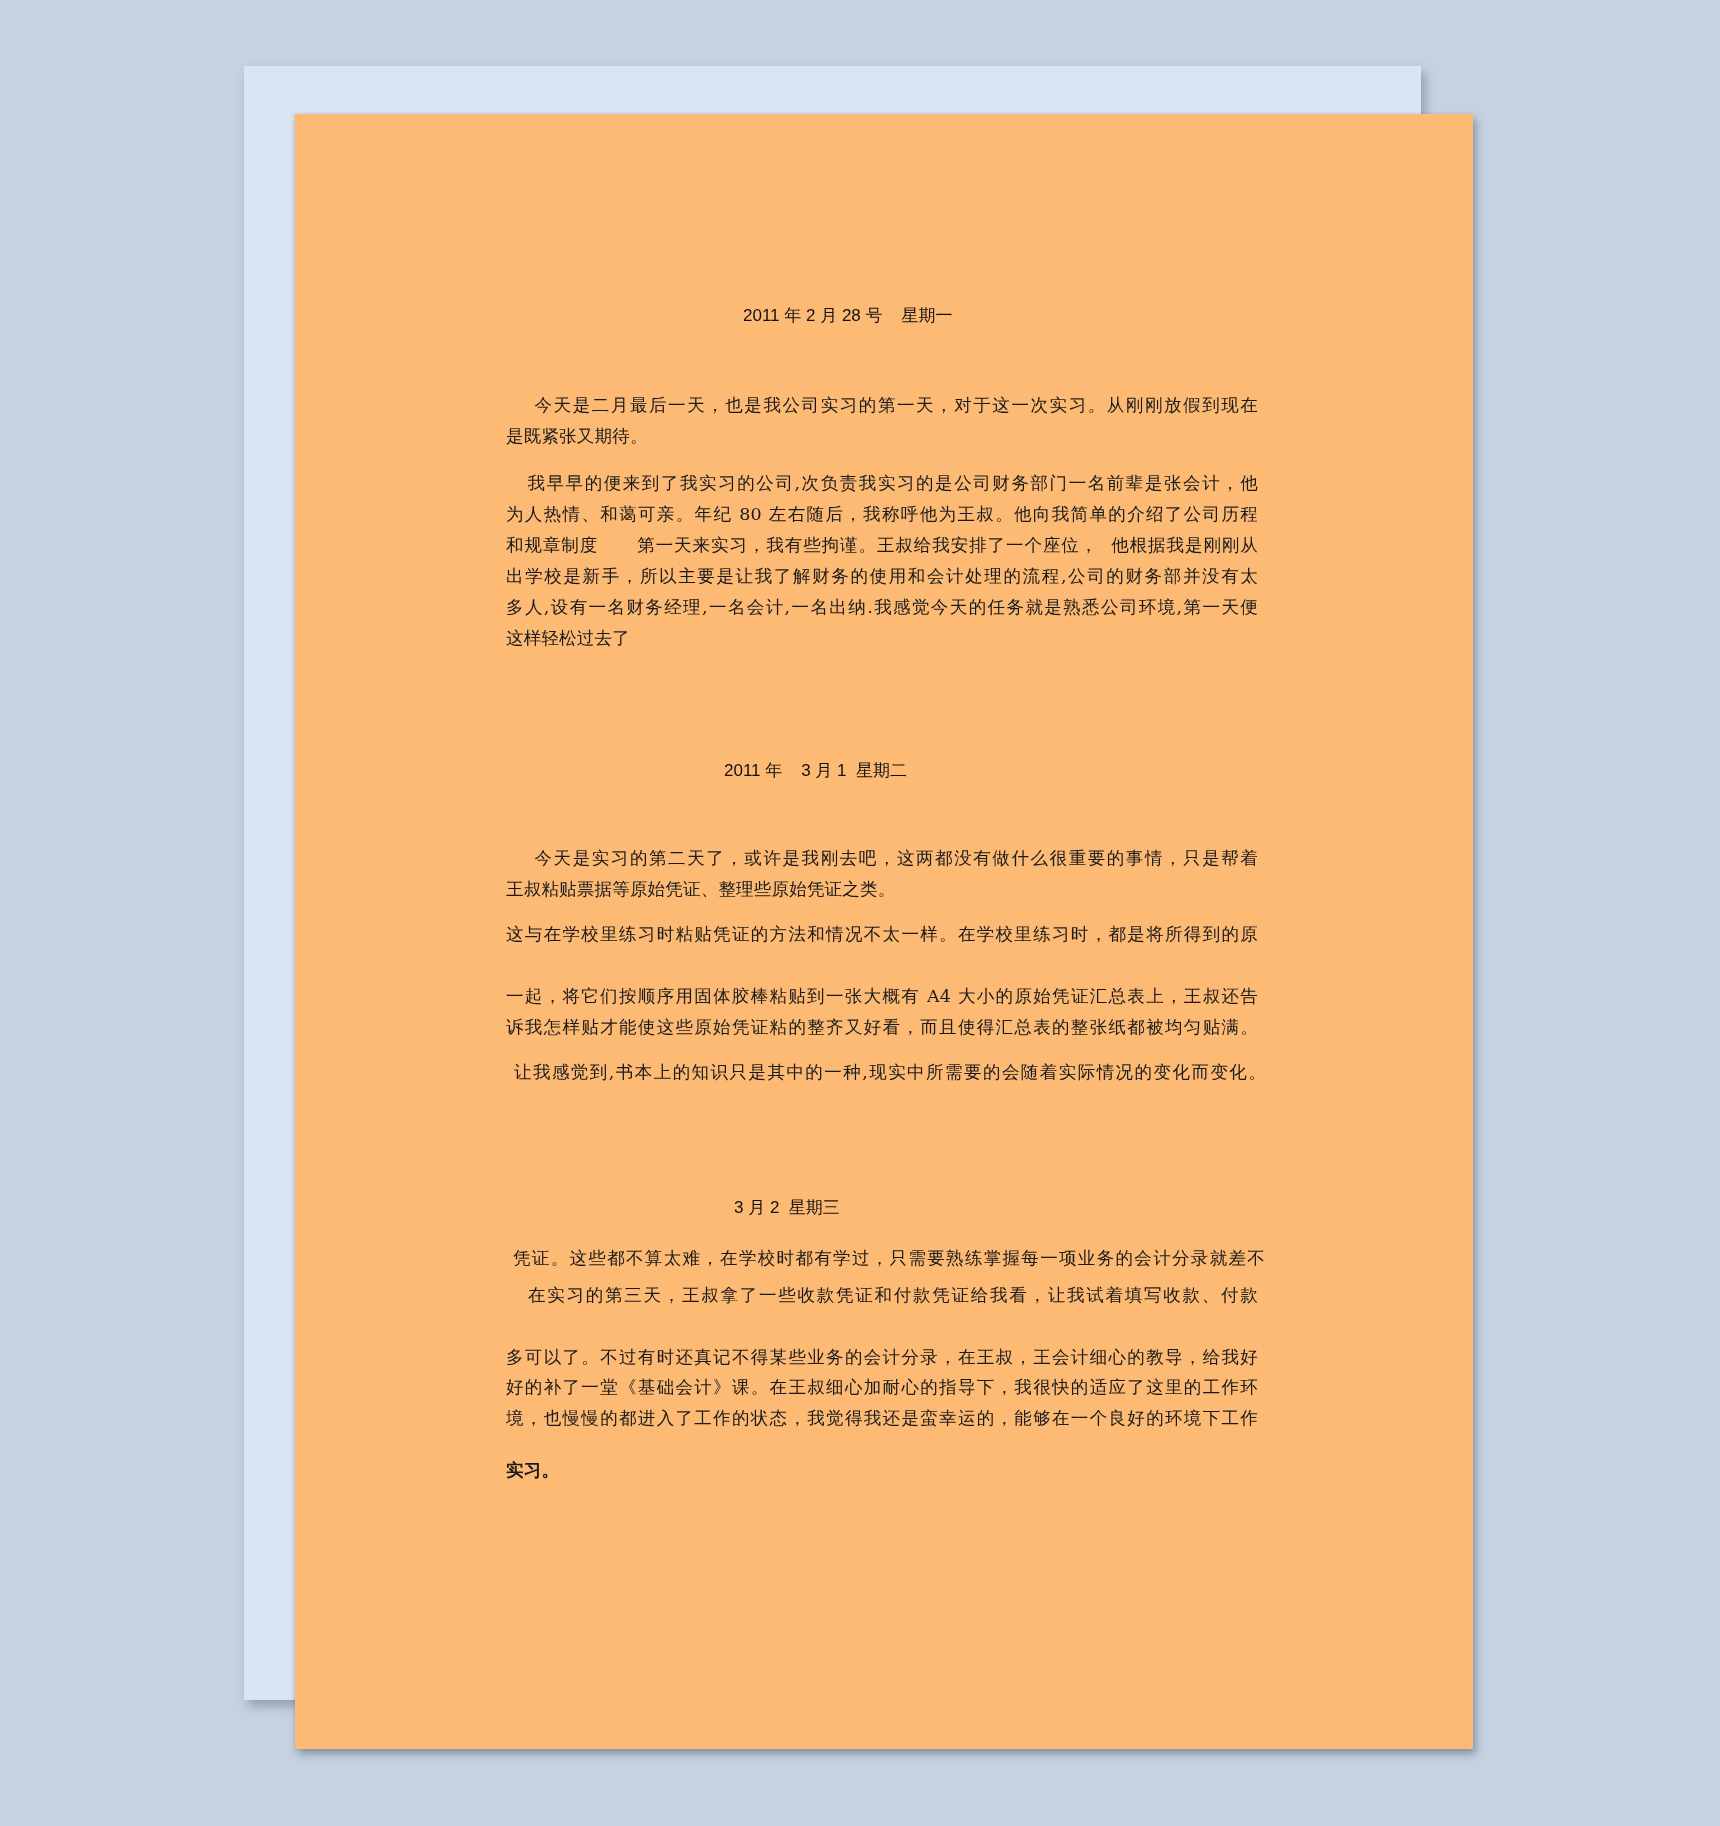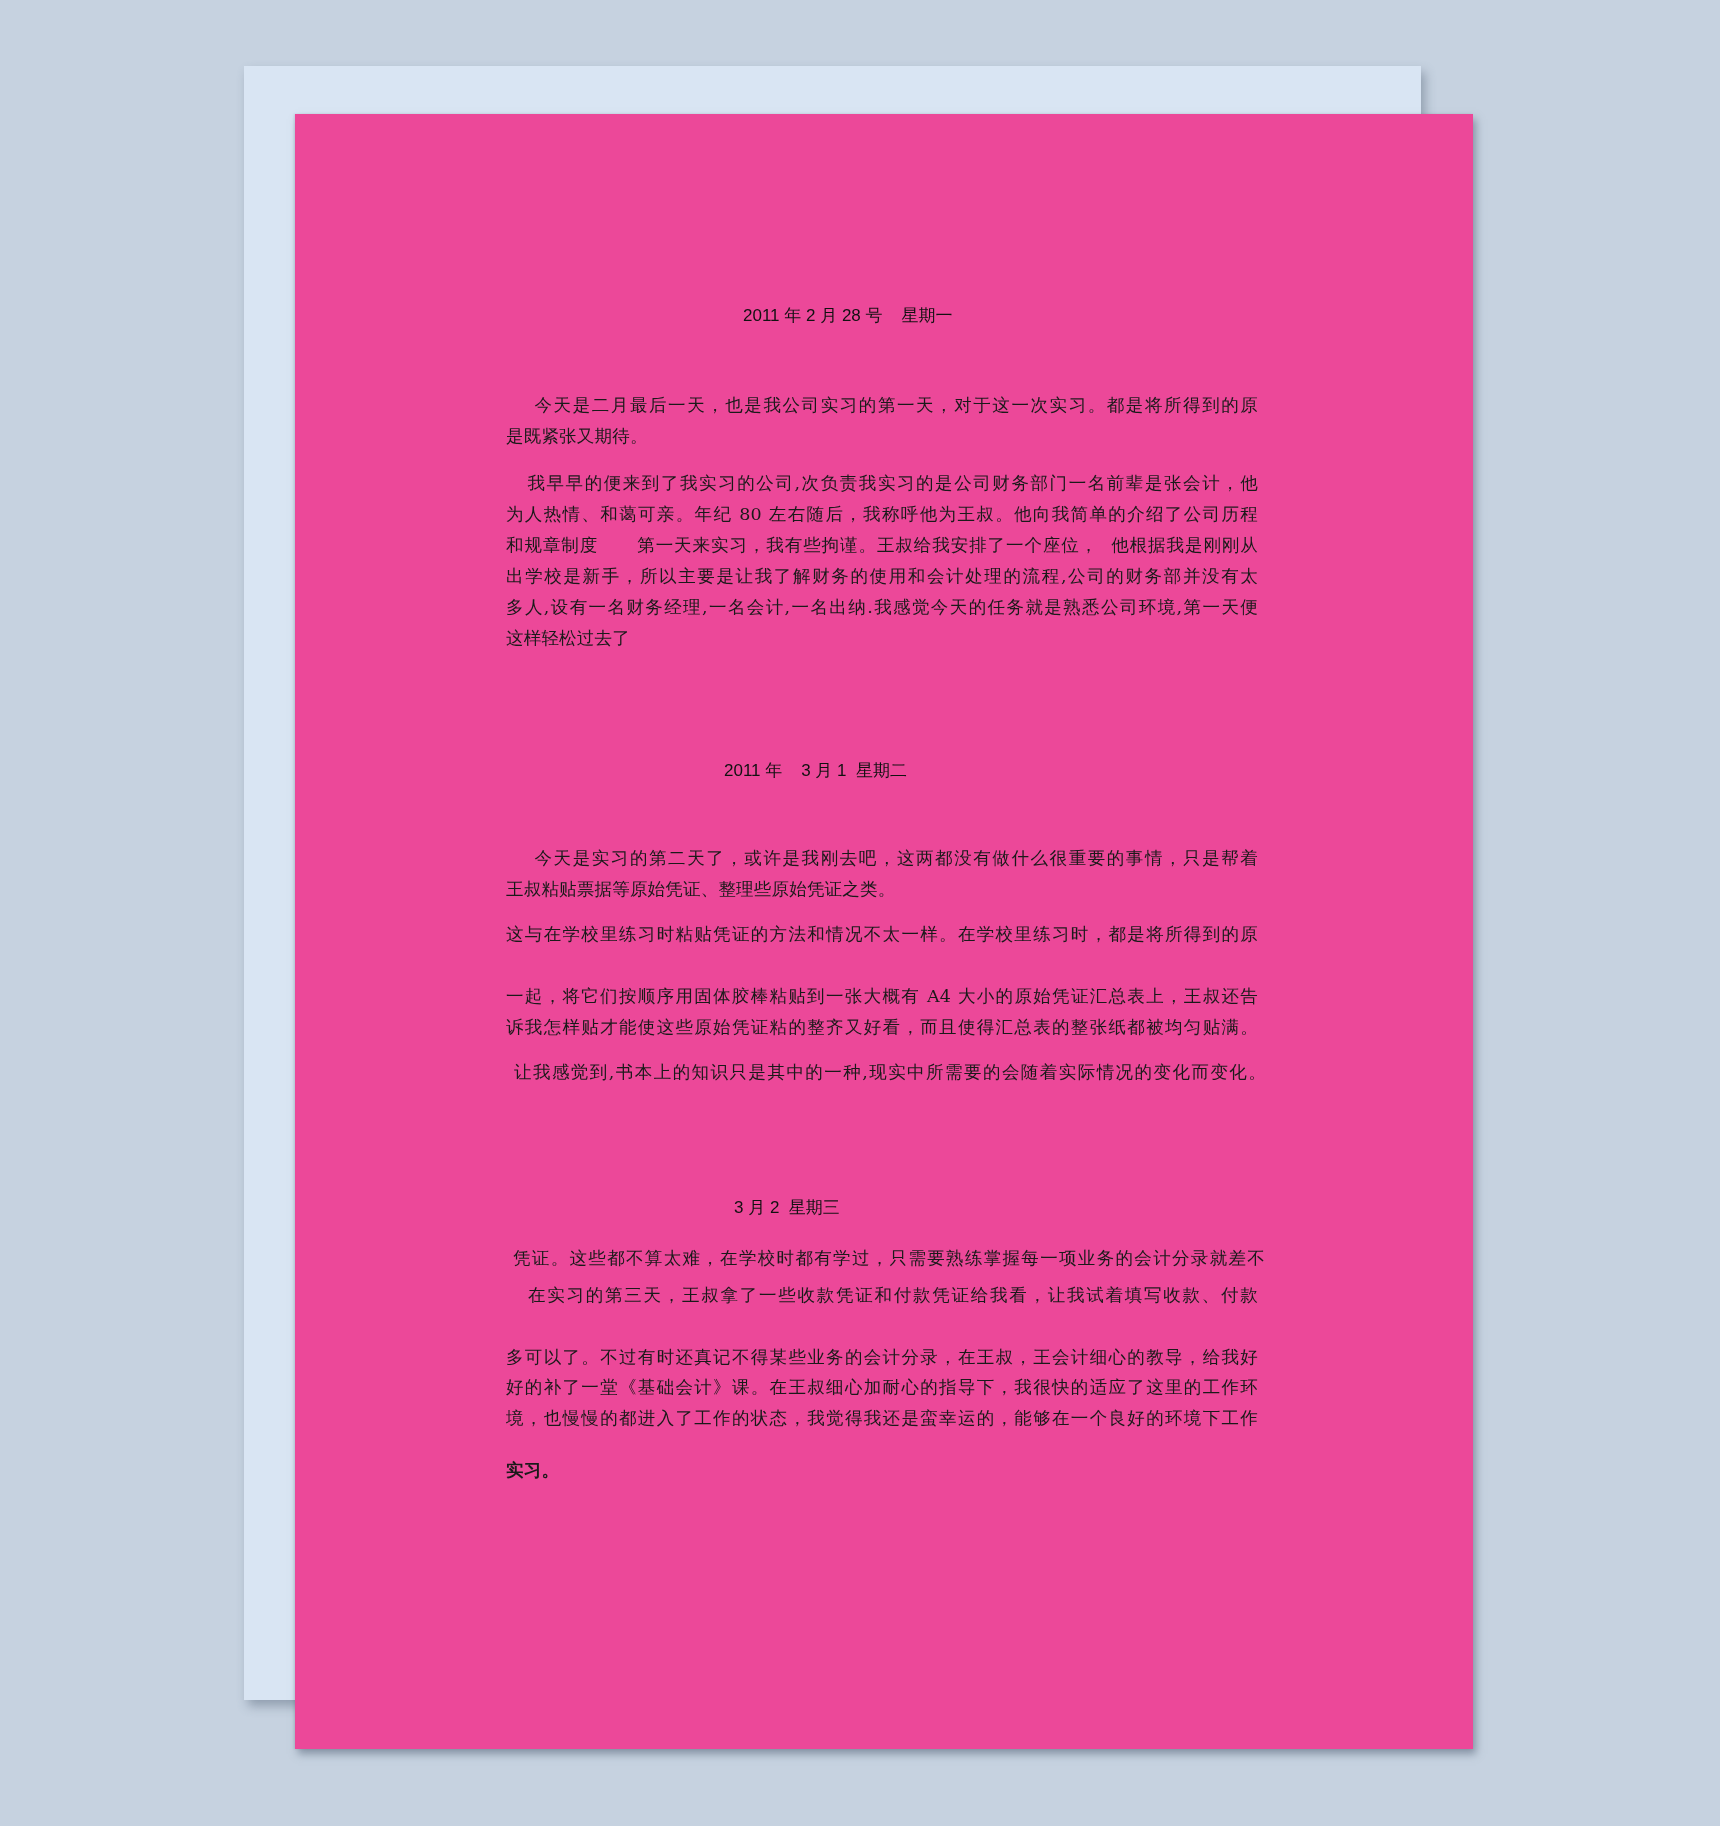--- a/index.html
+++ b/index.html
@@ -11,21 +11,21 @@
   }
   .back-page {
     position: absolute; left: 244px; top: 66px;
     width: 1177px; height: 1634px;
     background: #d9e5f3;
     box-shadow: 4px 6px 10px rgba(80,95,115,0.45);
   }
   .front-page {
     position: absolute; left: 295px; top: 114px;
     width: 1178px; height: 1635px;
-    background: #ec4899;
+    background: #fdba74;
     box-shadow: 3px 5px 8px rgba(80,95,115,0.55), -1px 0 2px rgba(80,95,115,0.15);
   }
   .heading {
     position: absolute; left: 0; width: 100%;
     font-family: "Liberation Sans", "DejaVu Sans", sans-serif;
     font-size: 17px; color: #111; white-space: pre;
   }
   .line {
     position: absolute; left: 211px; width: 752px;
     font-size: 17.5px; line-height: 22px; color: #1a1a1a;
@@ -36,21 +36,21 @@
 </style>
 </head>
 <body>
 
 <div class="back-page"></div>
 
 <div class="front-page">
 
   <div class="heading" style="top:190px; left:448px; width:auto;">2011 年 2 月 28 号    星期一</div>
 
-  <div class="line" style="top:280px;">    今天是二月最后一天，也是我公司实习的第一天，对于这一次实习。都是将所得到的原</div>
+  <div class="line" style="top:280px;">    今天是二月最后一天，也是我公司实习的第一天，对于这一次实习。从刚刚放假到现在</div>
   <div class="line last" style="top:311px;">是既紧张又期待。</div>
 
   <div class="line" style="top:358px;">   我早早的便来到了我实习的公司,次负责我实习的是公司财务部门一名前辈是张会计，他</div>
   <div class="line" style="top:389px;">为人热情、和蔼可亲。年纪 80 左右随后，我称呼他为王叔。他向我简单的介绍了公司历程</div>
   <div class="line" style="top:420px;">和规章制度      第一天来实习，我有些拘谨。王叔给我安排了一个座位，  他根据我是刚刚从</div>
   <div class="line" style="top:451px;">出学校是新手，所以主要是让我了解财务的使用和会计处理的流程,公司的财务部并没有太</div>
   <div class="line" style="top:482px;">多人,设有一名财务经理,一名会计,一名出纳.我感觉今天的任务就是熟悉公司环境,第一天便</div>
   <div class="line last" style="top:513px;">这样轻松过去了</div>
 
   <div class="heading" style="top:645px; left:429px; width:auto;">2011 年    3 月 1  星期二</div>

